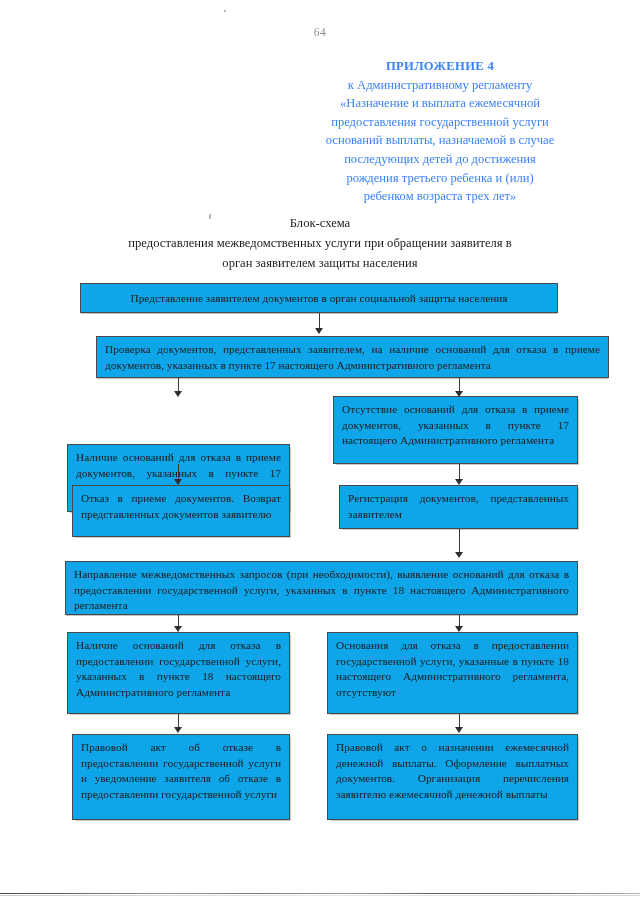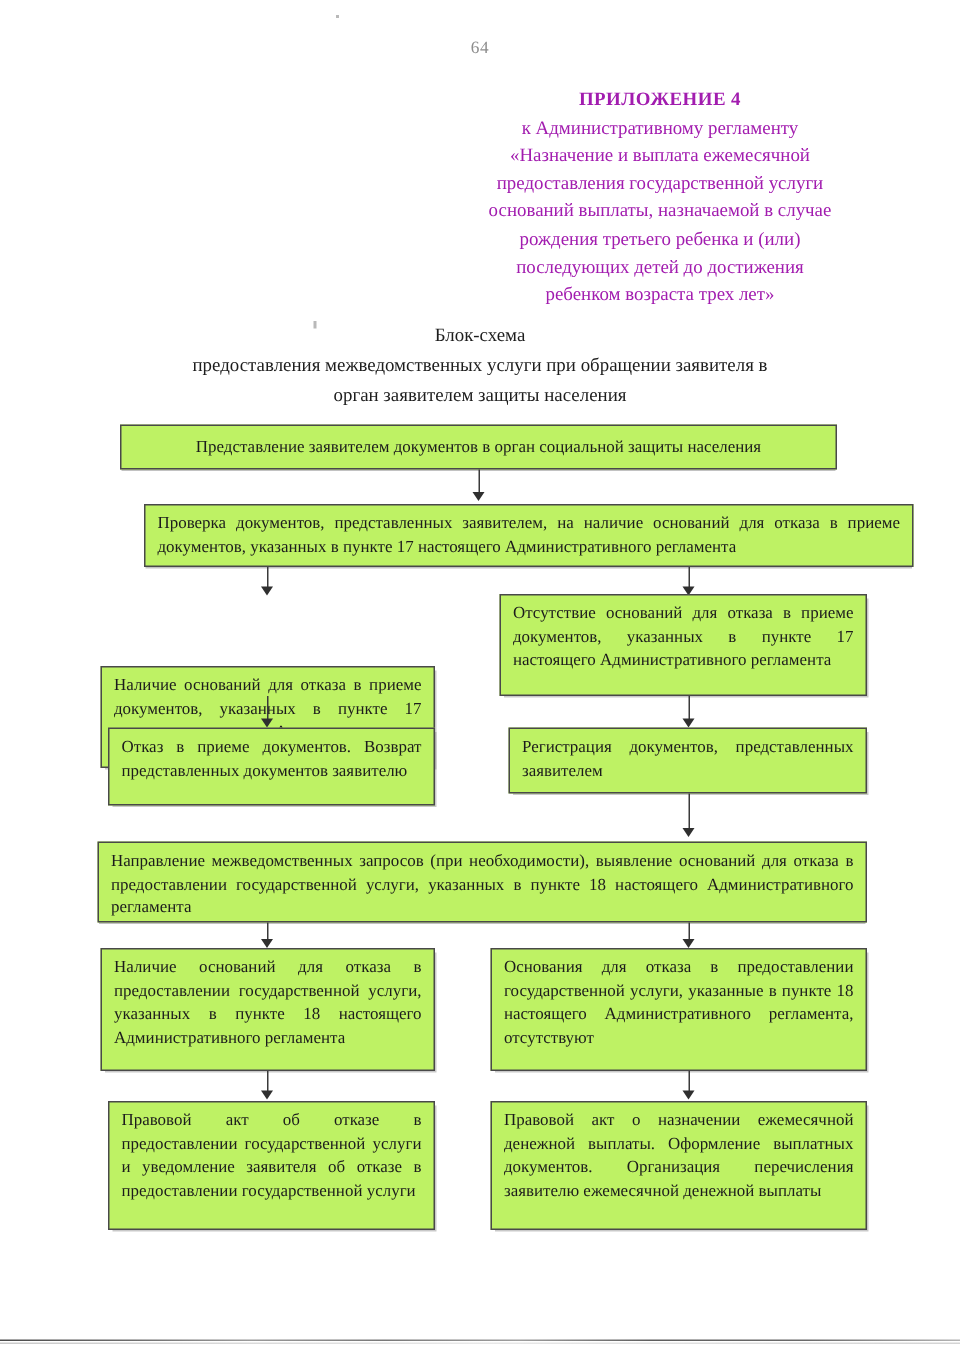--- a/index.html
+++ b/index.html
@@ -39,21 +39,21 @@
   }
 
   .appendix-block {
     position: absolute;
     top: 57px;
     left: 290px;
     width: 300px;
     text-align: center;
     font-size: 12.6px;
     line-height: 18.6px;
-    color: #a21caf;
+    color: #3b82f6;
   }
   .appendix-title {
     font-weight: bold;
     letter-spacing: 0.3px;
   }
 
   .scheme-block {
     position: absolute;
     top: 213px;
     left: 60px;
@@ -62,21 +62,21 @@
     font-size: 12.6px;
     line-height: 20px;
     color: #1d1d1d;
   }
 
   
   .box {
     position: absolute;
     box-sizing: border-box;
     border: 1px solid #494949;
-    background: #bef264;
+    background: #0ea5e9;
     font-size: 11.3px;
     line-height: 15.6px;
     color: #1c1c1c;
     text-align: justify;
     padding: 5px 8px 4px 8px;
     overflow: hidden;
   }
   .box > span {
     display: block;
     text-align: justify;
@@ -132,22 +132,22 @@
   <div class="speck" style="top:214px; left:209px; width:2px; height:5px;"></div>
 
   <div class="page-number">64</div>
 
   <div class="appendix-block">
     <div class="appendix-title">ПРИЛОЖЕНИЕ 4</div>
     <div>к Административному регламенту</div>
     <div>«Назначение и выплата ежемесячной</div>
     <div>предоставления государственной услуги</div>
     <div>оснований выплаты, назначаемой в случае</div>
+    <div>последующих детей до достижения</div>
     <div>рождения третьего ребенка и (или)</div>
-    <div>последующих детей до достижения</div>
     <div>ребенком возраста трех лет»</div>
   </div>
 
   <div class="scheme-block">
     <div>Блок-схема</div>
     <div>предоставления межведомственных услуги при обращении заявителя в</div>
     <div>орган заявителем защиты населения</div>
   </div>
 
   <div class="box center-text ghost-b" style="top:283px; left:80px; width:478px; height:30px; padding-top:7px;">

